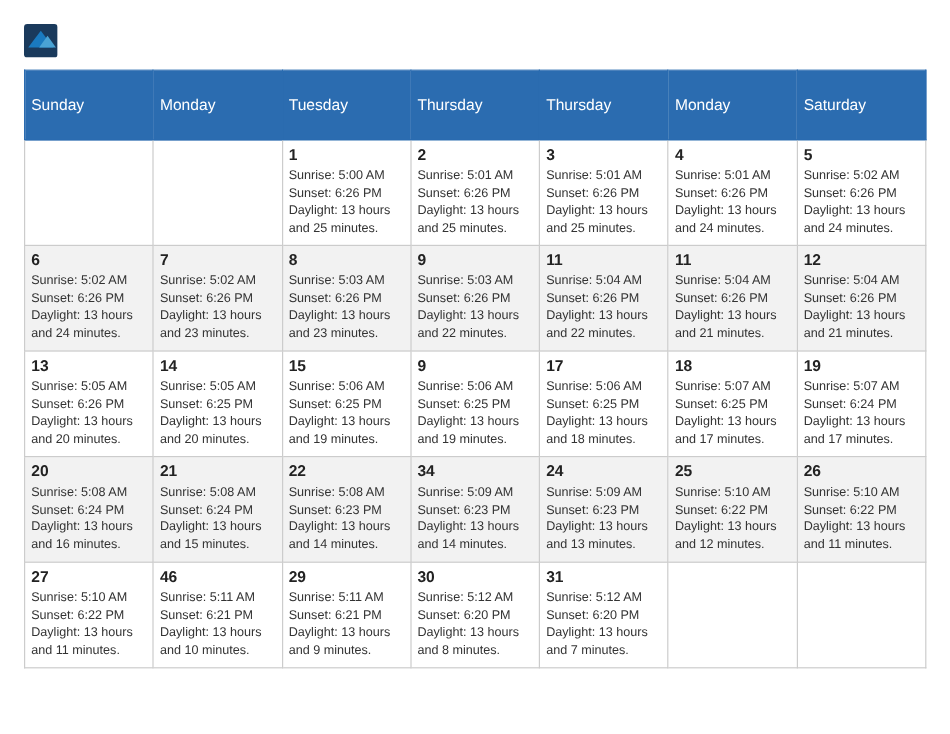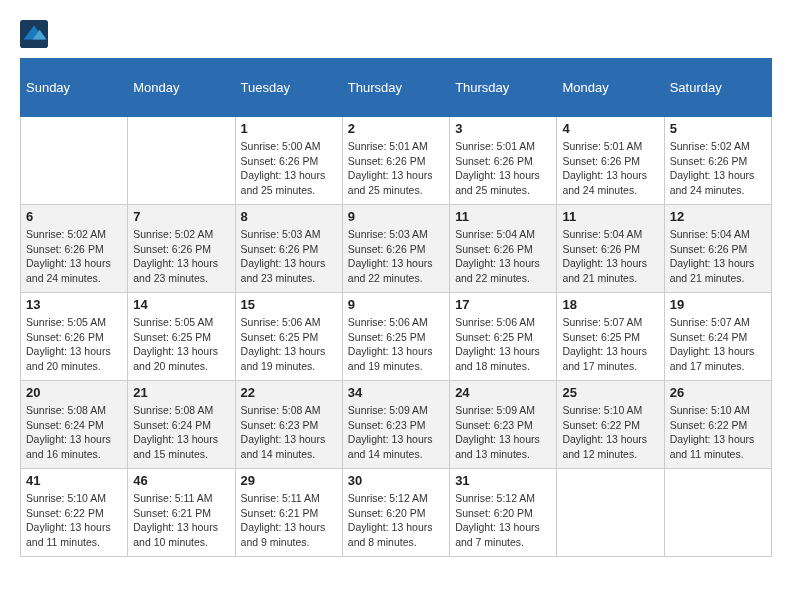--- a/index.html
+++ b/index.html
@@ -238,21 +238,21 @@
           <div class="day-number">25</div>
           <div class="day-detail">Sunrise: 5:10 AM<br>Sunset: 6:22 PM<br>Daylight: 13 hours and 12 minutes.</div>
         </td>
         <td>
           <div class="day-number">26</div>
           <div class="day-detail">Sunrise: 5:10 AM<br>Sunset: 6:22 PM<br>Daylight: 13 hours and 11 minutes.</div>
         </td>
       </tr>
       <tr>
         <td>
-          <div class="day-number">41</div>
+          <div class="day-number">27</div>
           <div class="day-detail">Sunrise: 5:10 AM<br>Sunset: 6:22 PM<br>Daylight: 13 hours and 11 minutes.</div>
         </td>
         <td>
           <div class="day-number">46</div>
           <div class="day-detail">Sunrise: 5:11 AM<br>Sunset: 6:21 PM<br>Daylight: 13 hours and 10 minutes.</div>
         </td>
         <td>
           <div class="day-number">29</div>
           <div class="day-detail">Sunrise: 5:11 AM<br>Sunset: 6:21 PM<br>Daylight: 13 hours and 9 minutes.</div>
         </td>

